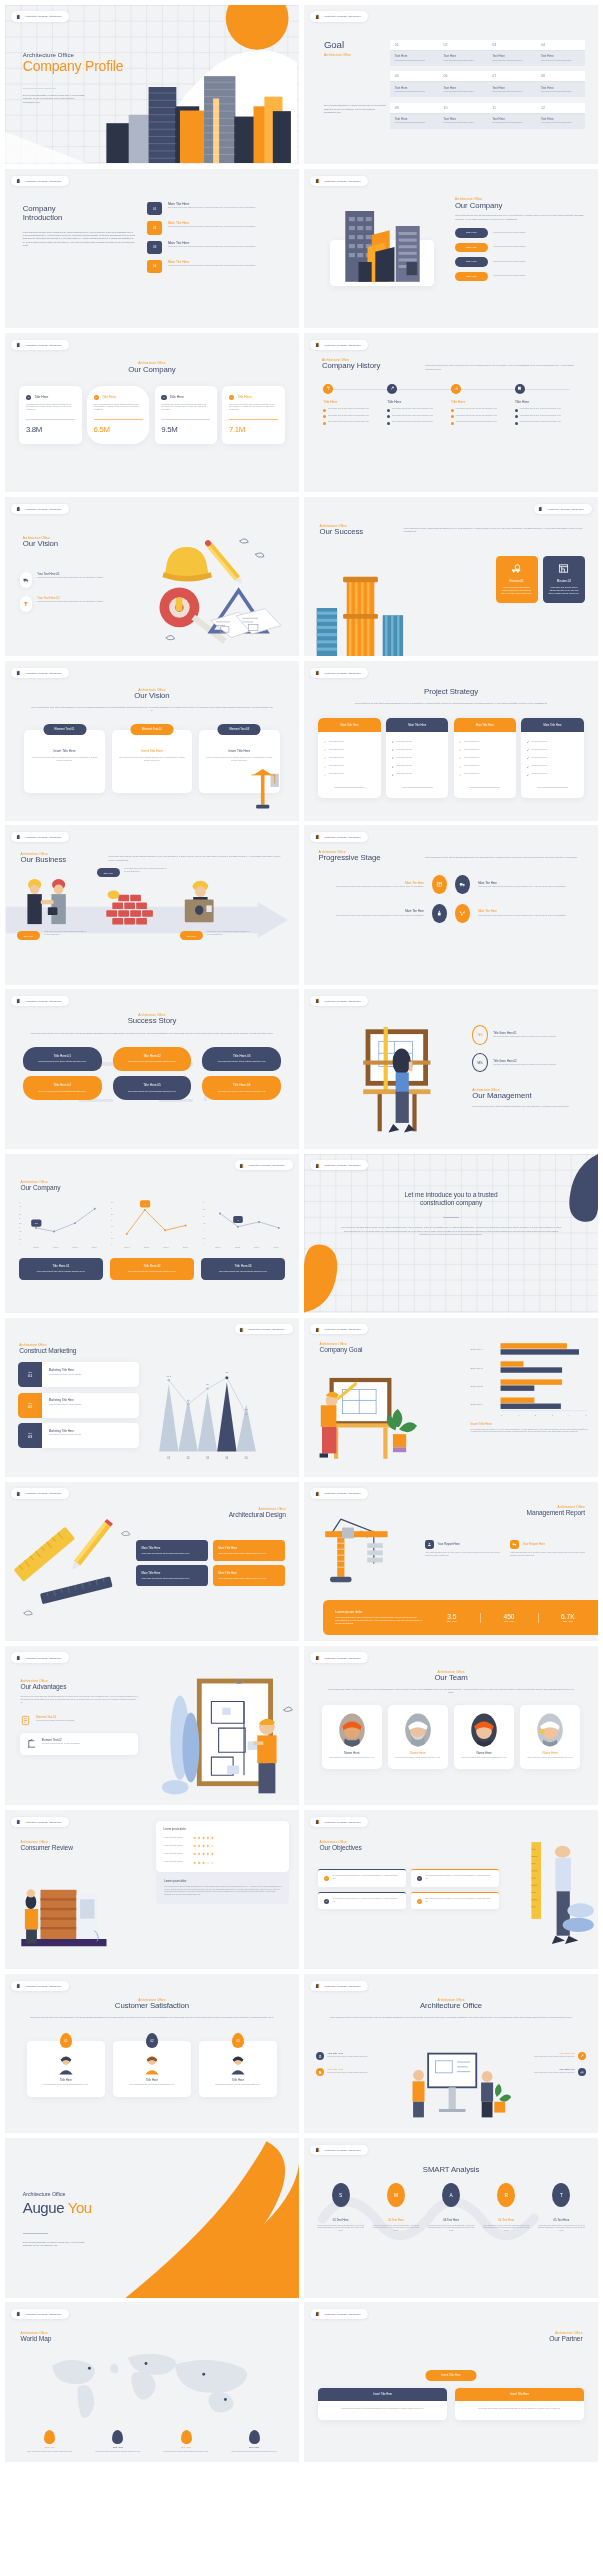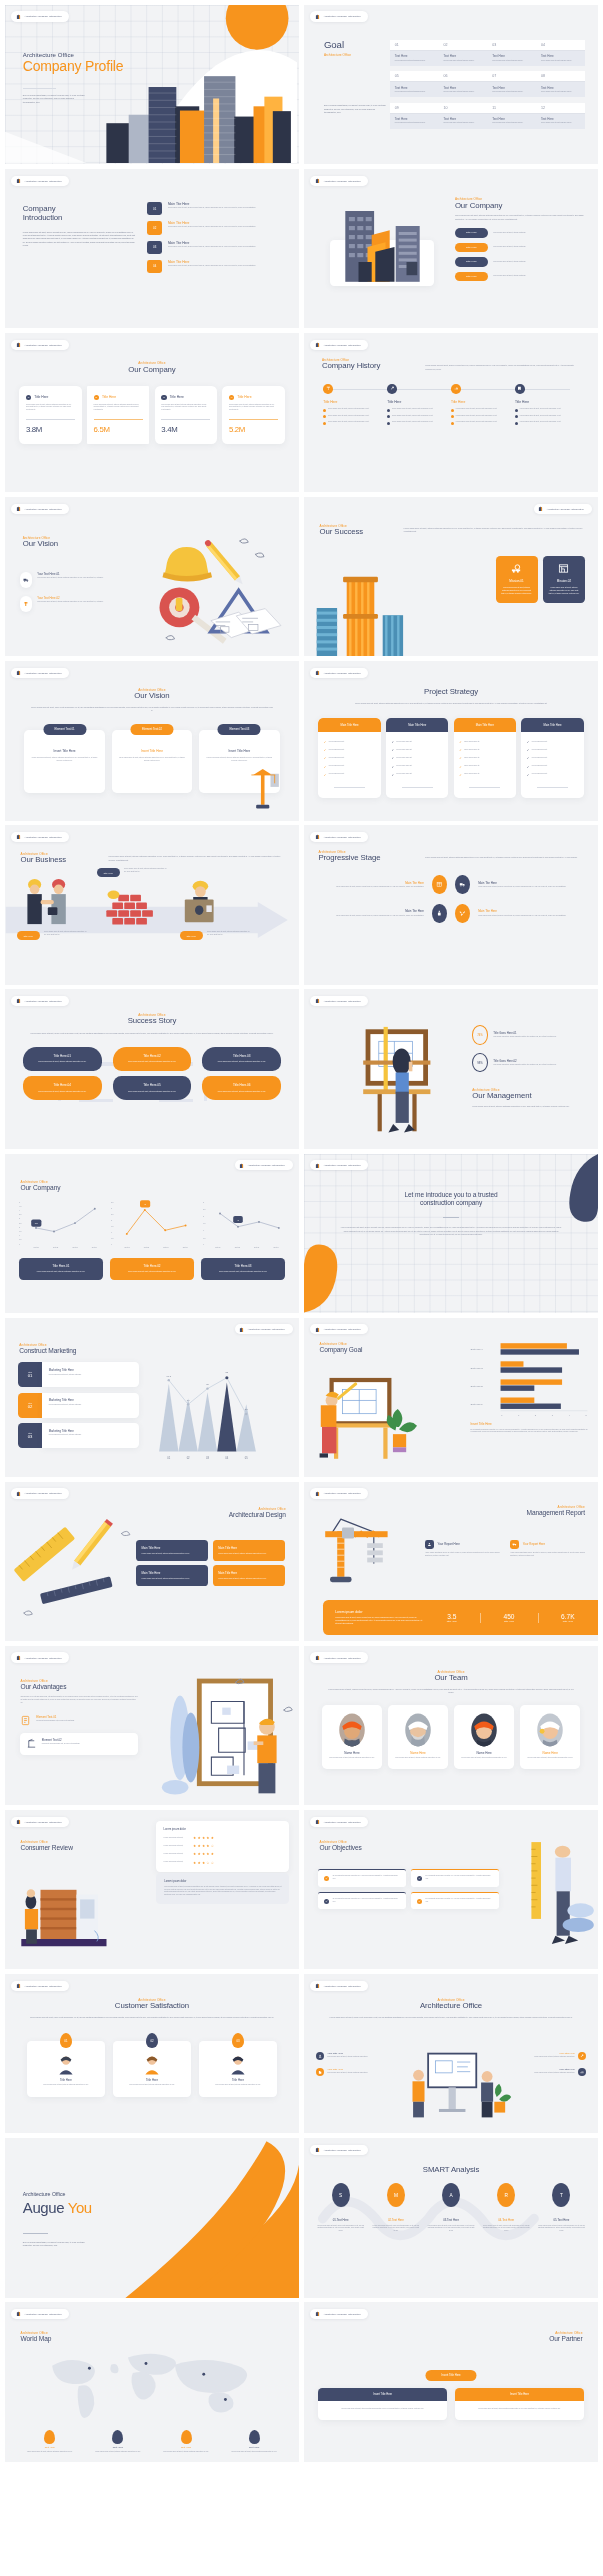--- a/index.html
+++ b/index.html
@@ -307,46 +307,46 @@
     <div class="row" style="gap:5.4px;padding:0 14.5px;margin-top:12px">
       <div class="card" style="flex:1;padding:8.4px 6.6px 9.7px;border-radius:5.4px">
         <div class="row" style="align-items:center;gap:3px">
           <span class="circ n" style="width:5.4px;height:5.4px;font-size:1.6px">01</span>
           <span style="font-size:3.3px" class="nv">Title Here</span>
         </div>
         <div class="tiny" style="margin-top:3.6px">Lorem ipsum dolor sit amet, alterum antiopam sapientem ca per. Cum dicat tollit ex, in tibique propriae vertenem pro. Nam dolerit expetendis te</div>
         <div class="hr" style="margin:7.2px 0 6px;background:#d5d9e1"></div>
         <div class="big-num nv">3.8M</div>
       </div>
-      <div class="card" style="flex:1;padding:8.4px 6.6px 9.7px;border-radius:1px">
+      <div class="card" style="flex:1;padding:8.4px 6.6px 9.7px;border-radius:16px">
         <div class="row" style="align-items:center;gap:3px">
           <span class="circ o" style="width:5.4px;height:5.4px;font-size:1.6px">02</span>
           <span style="font-size:3.3px" class="or">Title Here</span>
         </div>
         <div class="tiny" style="margin-top:3.6px">Lorem ipsum dolor sit amet, alterum antiopam sapientem ca per. Cum dicat tollit ex, in tibique propriae vertenem pro. Nam dolerit expetendis te</div>
         <div class="hr" style="margin:7.2px 0 6px;background:#f8c17a"></div>
         <div class="big-num or">6.5M</div>
       </div>
       <div class="card" style="flex:1;padding:8.4px 6.6px 9.7px;border-radius:5.4px">
         <div class="row" style="align-items:center;gap:3px">
           <span class="circ n" style="width:5.4px;height:5.4px;font-size:1.6px">03</span>
           <span style="font-size:3.3px" class="nv">Title Here</span>
         </div>
         <div class="tiny" style="margin-top:3.6px">Lorem ipsum dolor sit amet, alterum antiopam sapientem ca per. Cum dicat tollit ex, in tibique propriae vertenem pro. Nam dolerit expetendis te</div>
         <div class="hr" style="margin:7.2px 0 6px;background:#d5d9e1"></div>
-        <div class="big-num nv">3.4M</div>
+        <div class="big-num nv">9.5M</div>
       </div>
       <div class="card" style="flex:1;padding:8.4px 6.6px 9.7px;border-radius:5.4px">
         <div class="row" style="align-items:center;gap:3px">
           <span class="circ o" style="width:5.4px;height:5.4px;font-size:1.6px">04</span>
           <span style="font-size:3.3px" class="or">Title Here</span>
         </div>
         <div class="tiny" style="margin-top:3.6px">Lorem ipsum dolor sit amet, alterum antiopam sapientem ca per. Cum dicat tollit ex, in tibique propriae vertenem pro. Nam dolerit expetendis te</div>
         <div class="hr" style="margin:7.2px 0 6px;background:#f8c17a"></div>
-        <div class="big-num or">5.2M</div>
+        <div class="big-num or">7.1M</div>
       </div>
     </div>
   </div>
 
   <div class="slide">
     <div class="badge">
       <svg class="bi" viewBox="0 0 24 24">
           <path d="M4 22V7l7-4 7 4v15H4z" fill="#414b6b"></path>
           <path d="M11 3l7 4v15h-4V10L11 3z" fill="#f7941d"></path>
         </svg>

